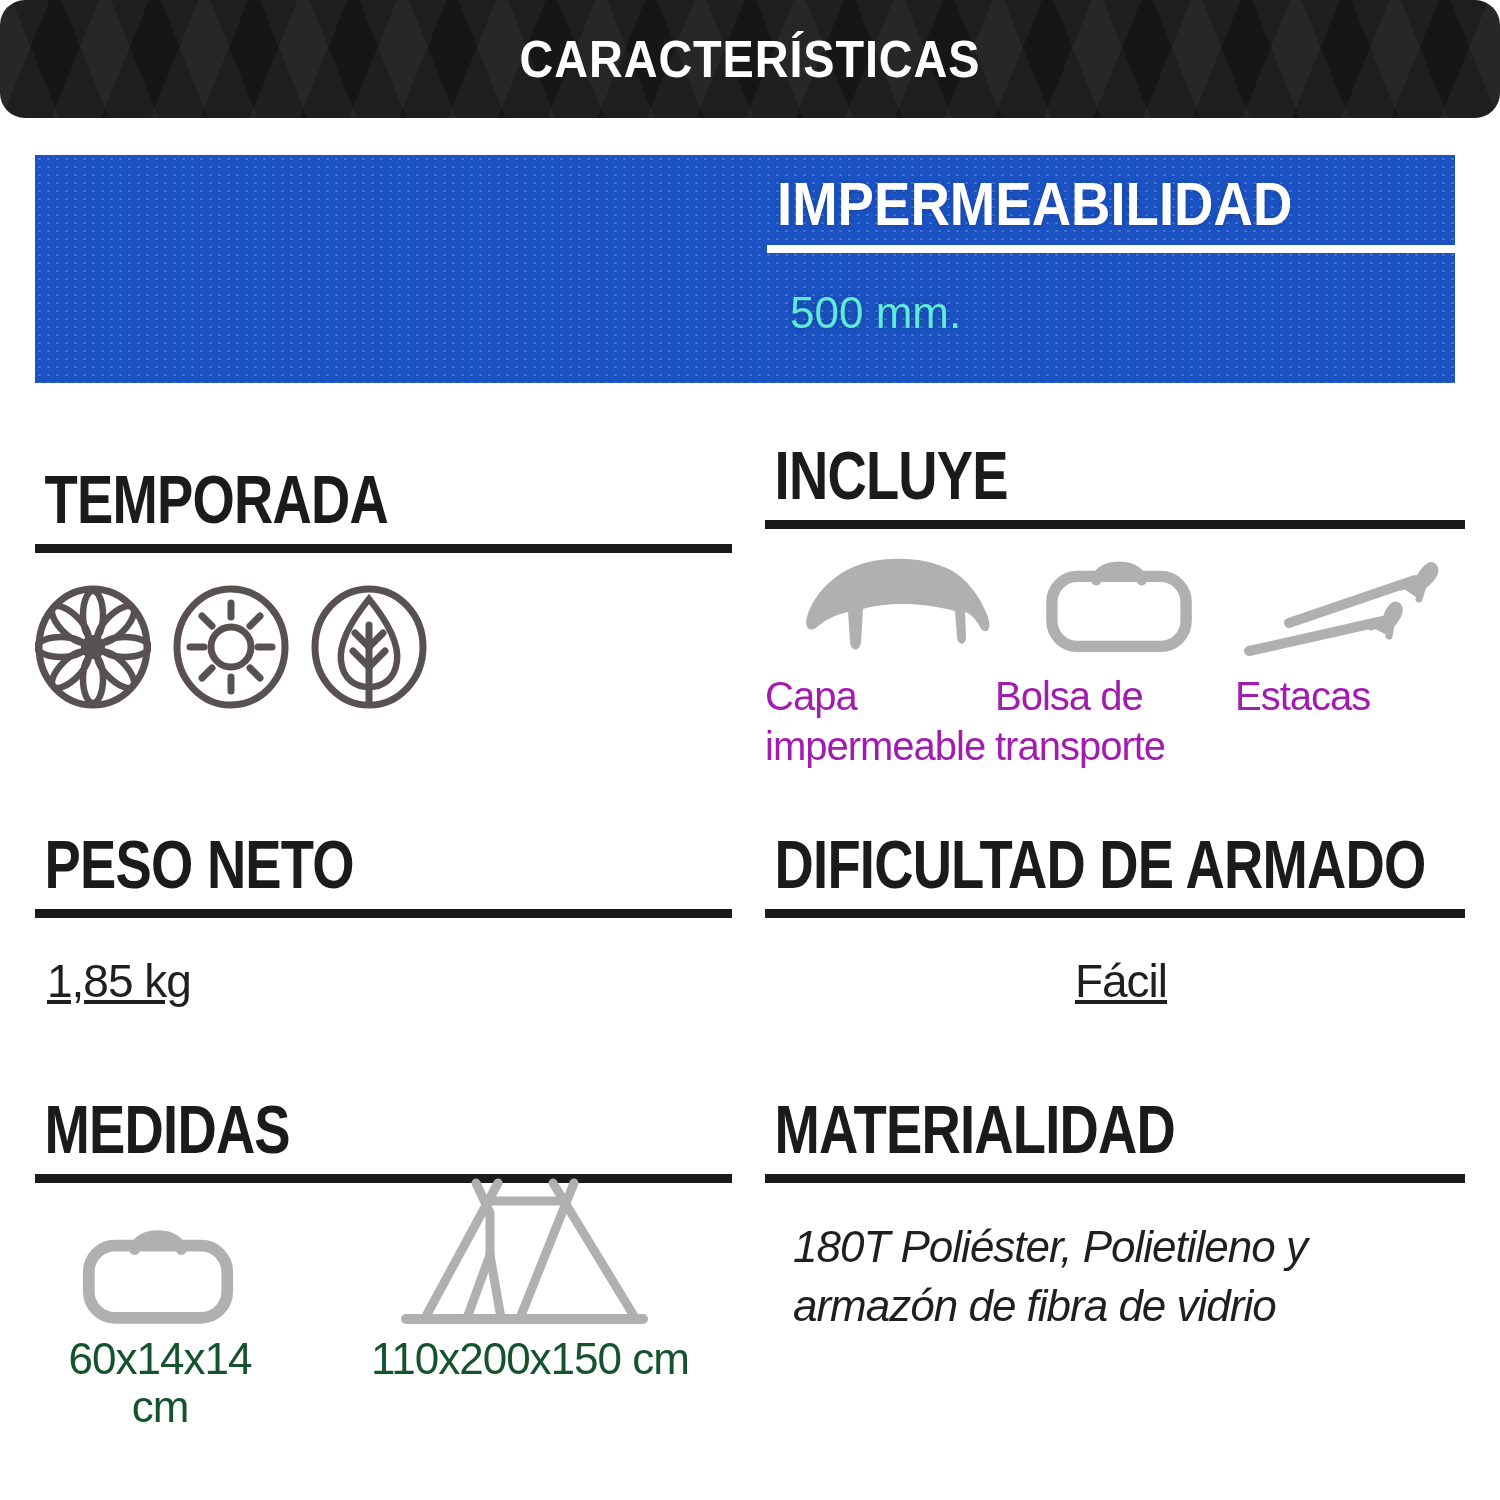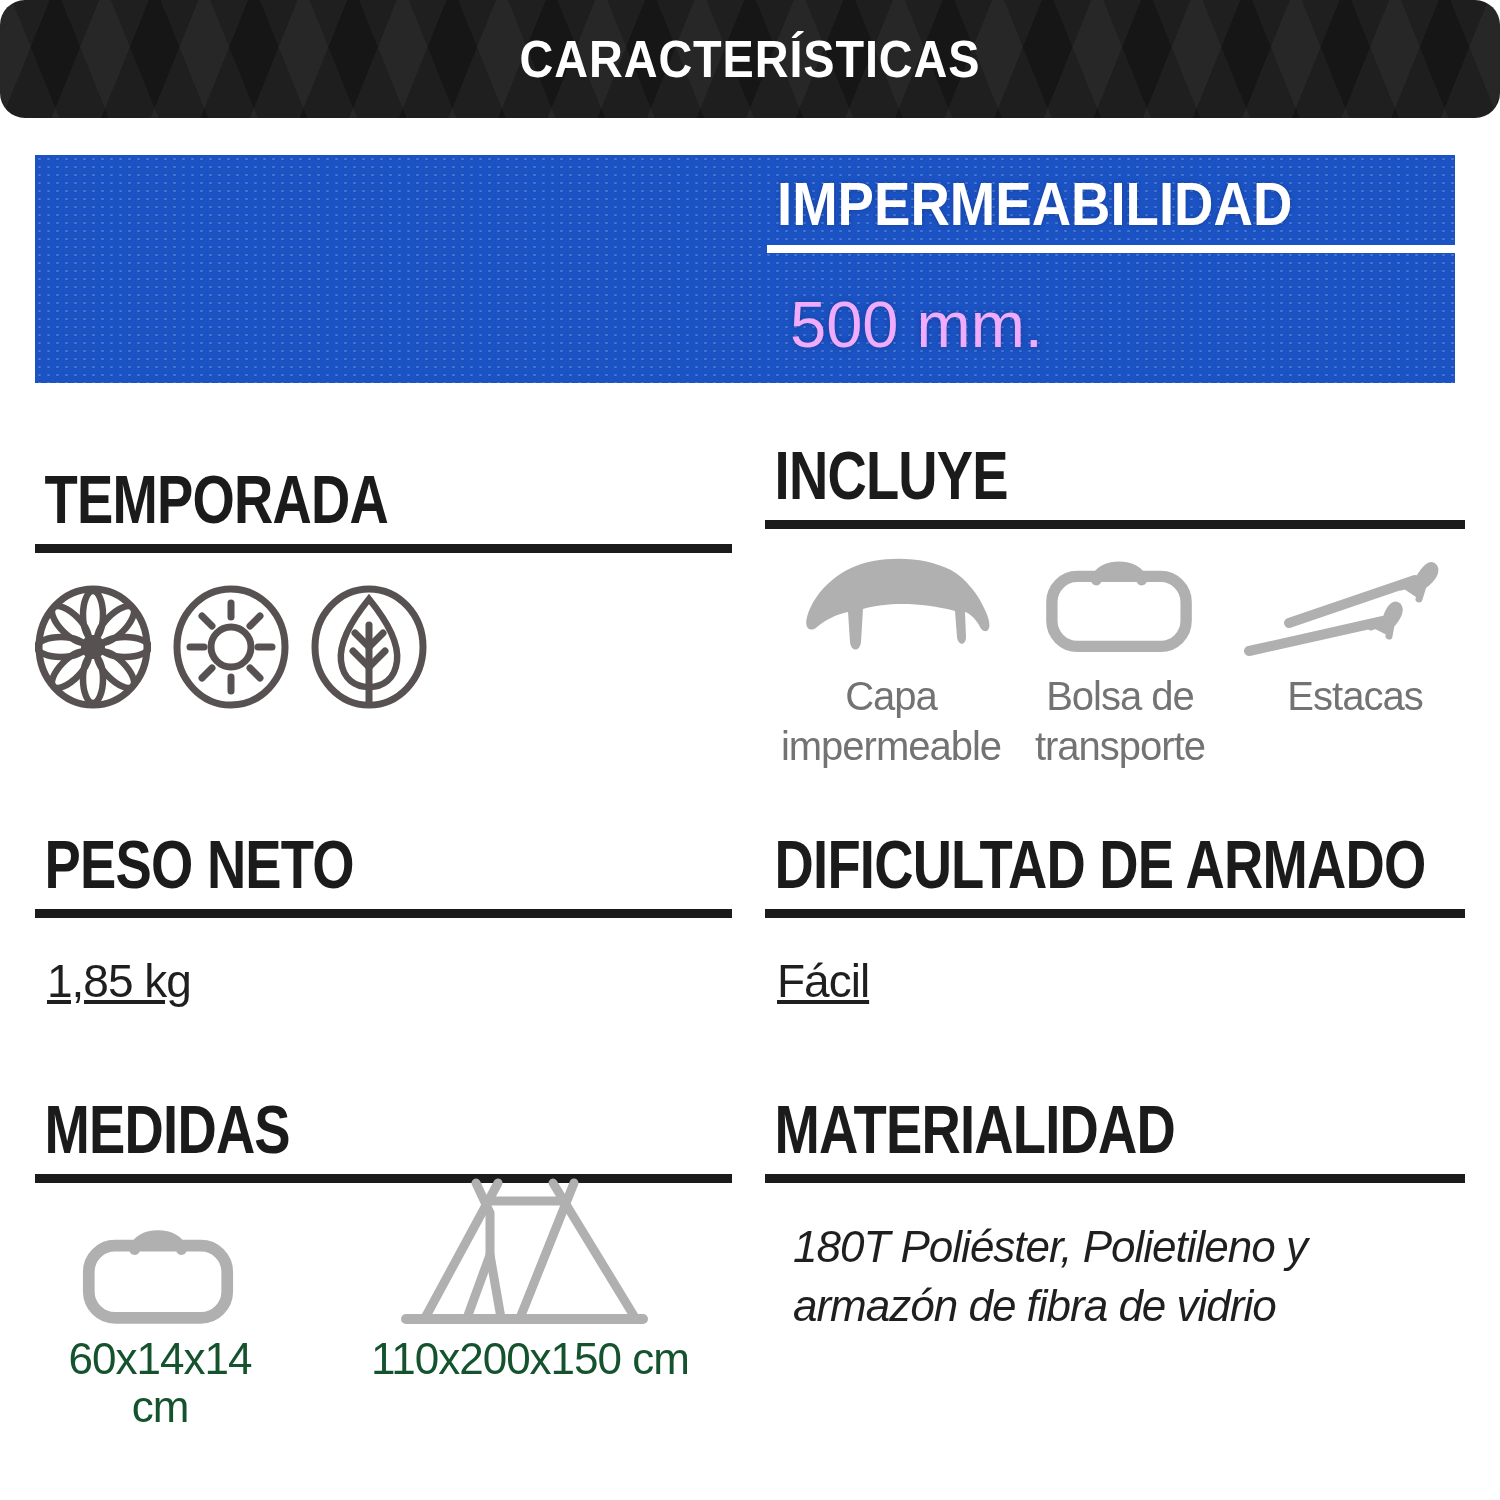--- a/index.html
+++ b/index.html
@@ -48,32 +48,32 @@
     background-image:radial-gradient(rgba(190,215,250,0.28) 1px, rgba(5,15,60,0.10) 1.6px, rgba(0,0,0,0) 2.2px);
     background-size:9px 8px;
   }
   .banner-title{
     position:absolute;left:742px;top:18px;color:#ffffff;font-weight:bold;
     font-size:62px;line-height:1;transform:scaleX(0.88);transform-origin:left top;white-space:nowrap;
     text-shadow:0 0 6px rgba(10,30,90,0.35);
   }
   .banner-rule{position:absolute;left:732px;top:90px;right:0;height:8px;background:#ffffff;}
   .banner-value{
-    position:absolute;left:755px;top:134px;color:#f0abfc;font-size:65px;line-height:1.1;
+    position:absolute;left:755px;top:134px;color:#5eead4;font-size:44px;line-height:1.1;
     text-shadow:0 0 6px rgba(10,30,90,0.35);
   }
   
   .section{position:absolute;}
   .sec-title{
     margin:0;padding-left:12px;font-size:68px;font-weight:bold;color:#1b1b1b;
     letter-spacing:-1px;line-height:1;transform:scaleX(0.8);transform-origin:left top;white-space:nowrap;
   }
   .sec-rule{height:9px;background:#1b1b1b;margin-top:11px;}
   .value-text{font-size:46px;line-height:1.1;letter-spacing:-1px;text-decoration:underline;}
-  .icon-label{font-size:40px;line-height:1.25;letter-spacing:-1px;text-align:center;color:#737373;}
+  .icon-label{font-size:40px;line-height:1.25;letter-spacing:-1px;text-align:left;color:#a21caf;}
   .measure-label{font-size:44px;line-height:1.1;letter-spacing:-1px;text-align:center;color:#14532d;}
   .para-text{font-size:44px;line-height:1.35;letter-spacing:-1px;}
   
   .icon-row{display:flex;gap:22px;margin-top:32px;padding-left:0;}
   
   .abs{position:absolute;}
 </style>
 </head>
 <body>
 
@@ -179,21 +179,21 @@
   <div class="icon-label abs" style="left:230px;top:230px;width:250px;">Bolsa de transporte</div>
   <div class="icon-label abs" style="left:470px;top:230px;width:240px;">Estacas</div>
 </div>
 
 <div class="section" style="left:35px;top:830px;width:697px;">
   <h2 class="sec-title">PESO NETO</h2>
   <div class="sec-rule"></div>
   <div class="value-text" style="margin:38px 0 0 12px;">1,85 kg</div>
 </div>
 
-<div class="section" style="left:765px;top:830px;width:700px;">
+<div class="section" style="left:765px;top:830px;width:700px;text-align:center;">
   <h2 class="sec-title">DIFICULTAD DE ARMADO</h2>
   <div class="sec-rule"></div>
   <div class="value-text" style="margin:38px 0 0 12px;">Fácil</div>
 </div>
 
 <div class="section" style="left:35px;top:1095px;width:697px;height:330px;">
   <h2 class="sec-title">MEDIDAS</h2>
   <div class="sec-rule"></div>
 
   <svg class="abs" style="left:45px;top:122px;" width="156" height="108" viewBox="0 0 160 110">

